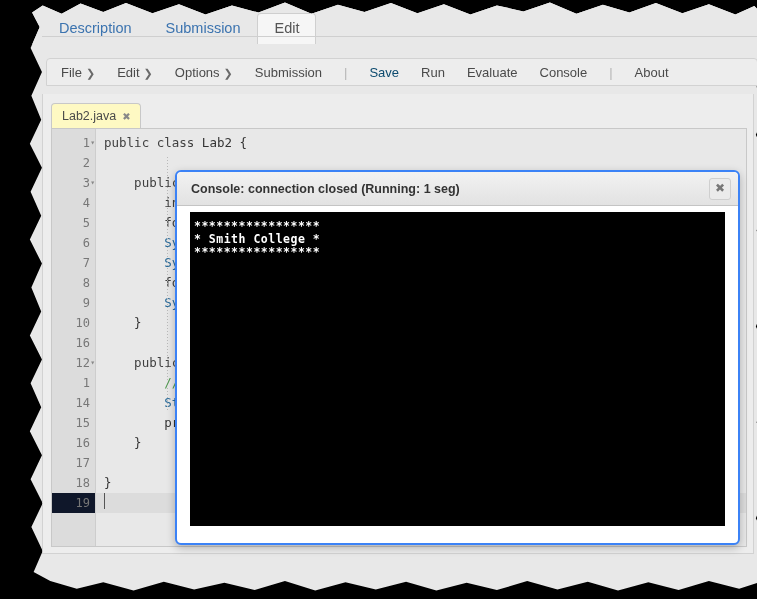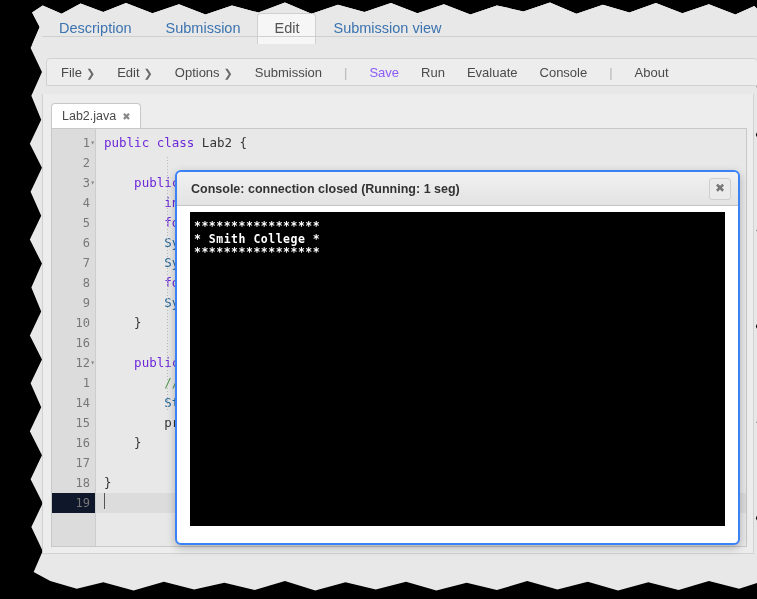--- a/index.html
+++ b/index.html
@@ -130,21 +130,21 @@
     margin-right: 22px;
     white-space: nowrap;
     cursor: pointer;
     line-height: 1;
   }
   .mitem .caret {
     color: #6a6a6a;
     font-size: 11px;
     margin-left: 4px;
   }
-  .mitem.disabled { color: #8b5cf6; cursor: default; }
+  .mitem.disabled { color: #0c4a6e; cursor: default; }
   .msep {
     color: #b5b5b5;
     font-size: 13px;
     margin-right: 22px;
   }
 
   
   #editorpanel {
     position: absolute;
     left: 22px; top: 94px;
@@ -157,21 +157,21 @@
   #filetabs {
     position: absolute;
     left: 8px; top: 7px;
     display: flex;
     align-items: flex-end;
     height: 28px;
   }
   .ftab {
     font-size: 12.5px;
     color: #4a4a4a;
-    background: #ffffff;
+    background: #fef9c3;
     border: 1px solid #c8c8c8;
     border-bottom: none;
     border-radius: 4px 4px 0 0;
     padding: 6px 9px 7px 10px;
     line-height: 1;
     white-space: nowrap;
     cursor: pointer;
   }
   .ftab .fclose {
     color: #888;
@@ -223,21 +223,21 @@
   .cline {
     height: 20px;
     line-height: 20px;
     font-size: 12.5px;
     color: #222;
     white-space: pre;
     padding-left: 8px;
     box-sizing: border-box;
   }
   .cline.cur { background: #dcdcdc; }
-  .kw   { color: #6d28d9; }
+  .kw   { color: #404040; }
   .typ  { color: #2a6b9a; }
   .cmt  { color: #4d9a4d; }
   .pun  { color: #333; }
   #indentguide {
     position: absolute;
     left: 71px; top: 28px;
     width: 1px; height: 254px;
     background: repeating-linear-gradient(to bottom, #b9b9b9 0 1px, transparent 1px 3px);
   }
   #caret {
@@ -312,21 +312,20 @@
 <body>
 
 <div id="root">
   <div id="sheet">
 
     <div id="tabstrip">
       <div class="tabs">
           <div class="ptab">Description</div>
           <div class="ptab">Submission</div>
           <div class="ptab active">Edit</div>
-          <div class="ptab">Submission view</div>
         </div>
       <div class="underline"></div>
     </div>
 
     <div id="menupanel">
       <div id="menubar">
           <div class="mitem"><span>File</span><span class="caret">❯</span></div>
           <div class="mitem"><span>Edit</span><span class="caret">❯</span></div>
           <div class="mitem"><span>Options</span><span class="caret">❯</span></div>
           <div class="mitem"><span>Submission</span></div>

